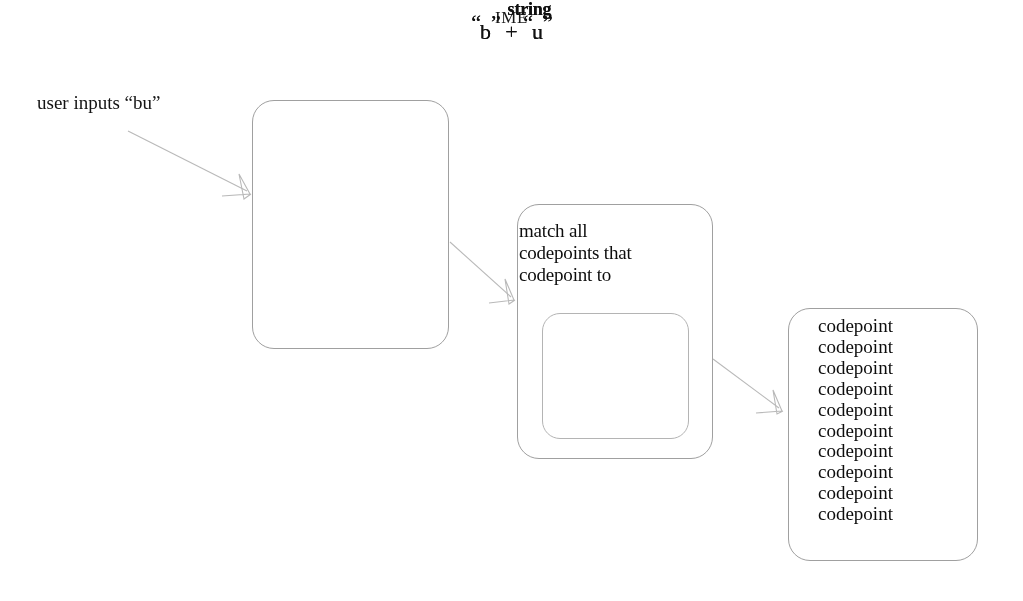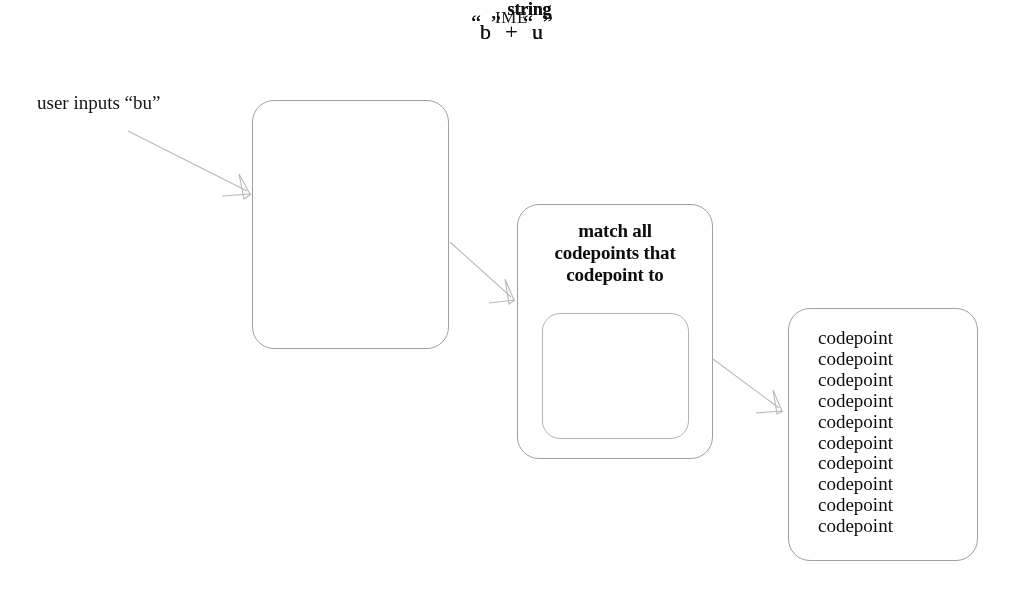--- a/index.html
+++ b/index.html
@@ -79,33 +79,33 @@
     font-size: 22px;
     vertical-align: 9px;
     letter-spacing: -1px;
   }
 
   #match-text {
     position: absolute;
     left: 519px;
     top: 220px;
     width: 192px;
-    text-align: center;
+    text-align: left;
     font-size: 19px;
-    font-weight: bold;
+    font-weight: normal;
     line-height: 1.16;
     letter-spacing: -0.2px;
     color: #0d0d0d;
     font-family: "Liberation Serif", "DejaVu Serif", serif;
   }
 
   #codepoint-list {
     position: absolute;
     left: 818px;
-    top: 328px;
+    top: 316px;
     width: 150px;
     text-align: left;
     font-size: 19px;
     line-height: 20.9px;
     color: #0d0d0d;
     font-family: "Liberation Serif", "DejaVu Serif", serif;
   }
   #codepoint-list .cp { display: block; white-space: nowrap; }
 
   

